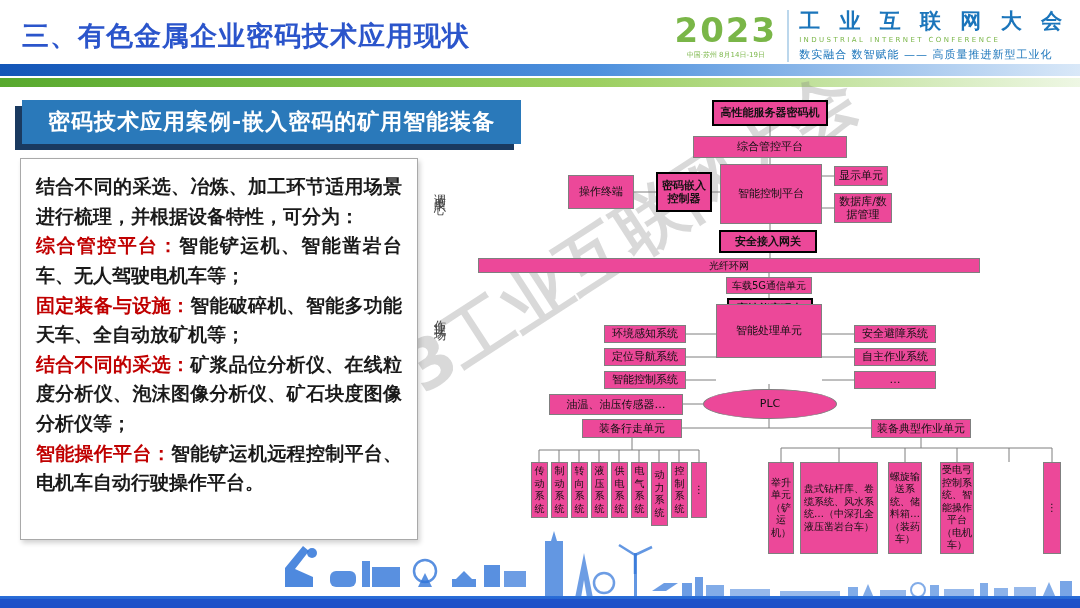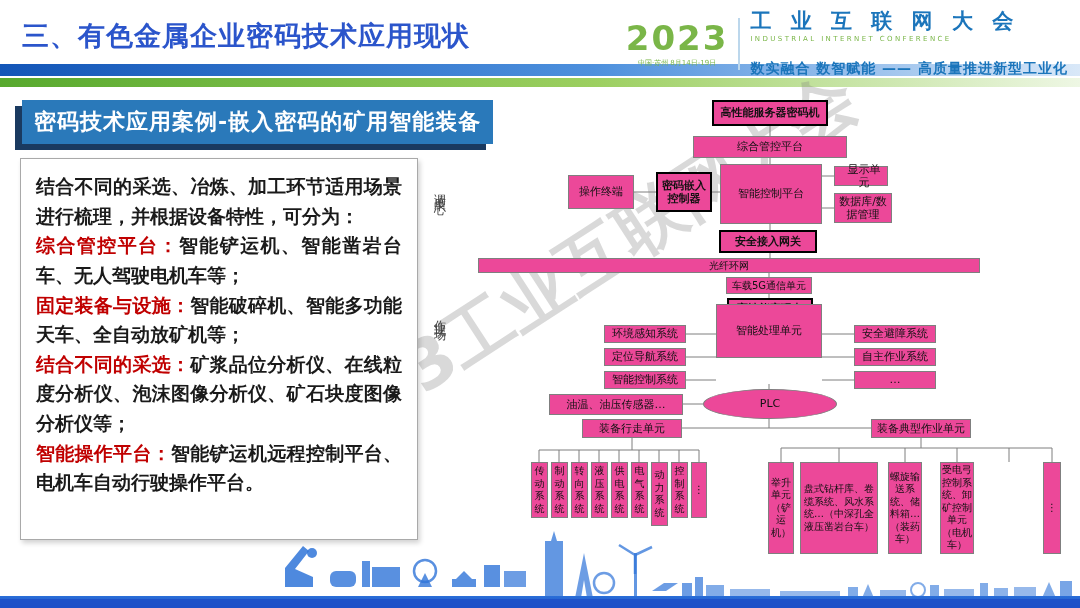--- a/index.html
+++ b/index.html
@@ -23,24 +23,24 @@
   }
   
   .logo { position:absolute; right:12px; top:10px; display:flex; align-items:center; gap:10px; }
   .logo-left { text-align:center; }
   .logo-year { font-size:34px; font-weight:700; color:#7ab648; letter-spacing:2px; line-height:1; }
   .logo-venue { font-size:7px; color:#7ab648; margin-top:3px; white-space:nowrap; }
   .logo-divider { width:2px; height:52px; background:#bcd7ec; }
   .logo-right { text-align:left; }
   .logo-cn { font-size:21px; font-weight:700; color:#1b75bb; letter-spacing:6px; line-height:1.1; white-space:nowrap; }
   .logo-en { font-size:7px; color:#7ab648; letter-spacing:2.4px; margin-top:2px; white-space:nowrap; }
-  .logo-slogan { font-size:14px; font-weight:700; color:#1b75bb; letter-spacing:1px; margin-top:17px; white-space:nowrap; }
+  .logo-slogan { font-size:11px; font-weight:400; color:#1b75bb; letter-spacing:1px; margin-top:3px; white-space:nowrap; }
   
   .badge {
-    position:absolute; left:22px; top:100px; height:44px; padding:0 12px;
+    position:absolute; left:22px; top:100px; height:44px; padding:0 26px;
     background:#2a79ba; display:flex; align-items:center;
     box-shadow:-7px 6px 0 #1a3a60;
   }
   .badge span { color:#ffffff; font-size:22px; font-weight:700; letter-spacing:1px; }
   
   .panel {
     position:absolute; left:20px; top:158px; width:398px; height:382px;
     background:#fff; border:1px solid #a9a9a9; box-shadow:2px 3px 5px rgba(0,0,0,.18);
     padding:13px 15px 10px 15px; z-index:3;
   }
@@ -153,21 +153,21 @@
         <path d="M1009 448 V462"></path>
         <path d="M1052 448 V462"></path>
     </g>
   </svg>
 
   <div class="dbox bold" style="left:712px; top:100px; width:116px; height:26px;">高性能服务器密码机</div>
   <div class="dbox" style="left:693px; top:136px; width:154px; height:22px;">综合管控平台</div>
   <div class="dbox" style="left:720px; top:164px; width:102px; height:60px;">智能控制平台</div>
   <div class="dbox" style="left:568px; top:175px; width:66px; height:34px;">操作终端</div>
   <div class="dbox bold" style="left:656px; top:172px; width:56px; height:40px;">密码嵌入控制器</div>
-  <div class="dbox" style="left:834px; top:166px; width:54px; height:20px;padding-left:8px;">显示单元</div>
+  <div class="dbox" style="left:834px; top:166px; width:54px; height:20px;">显示单元</div>
   <div class="dbox" style="left:834px; top:193px; width:58px; height:30px;">数据库/数据管理</div>
   <div class="dbox bold" style="left:719px; top:230px; width:98px; height:23px;">安全接入网关</div>
   <div class="dbox small" style="left:478px; top:258px; width:502px; height:15px;">光纤环网</div>
   <div class="dbox small" style="left:726px; top:277px; width:86px; height:17px;">车载5G通信单元</div>
   <div class="dbox bold" style="left:727px; top:298px; width:86px; height:22px;">高性能密码卡</div>
   <div class="dbox" style="left:604px; top:325px; width:82px; height:18px;">环境感知系统</div>
   <div class="dbox" style="left:604px; top:348px; width:82px; height:18px;">定位导航系统</div>
   <div class="dbox" style="left:604px; top:371px; width:82px; height:18px;font-family:Liberation Serif, serif;">智能控制系统</div>
   <div class="dbox" style="left:716px; top:304px; width:106px; height:54px;">智能处理单元</div>
   <div class="dbox" style="left:854px; top:325px; width:82px; height:18px;">安全避障系统</div>
@@ -184,21 +184,21 @@
   <div class="dbox vtext" style="left:591px; top:462px; width:17px; height:56px;">液压系统</div>
   <div class="dbox vtext" style="left:611px; top:462px; width:17px; height:56px;">供电系统</div>
   <div class="dbox vtext" style="left:631px; top:462px; width:17px; height:56px;">电气系统</div>
   <div class="dbox vtext" style="left:651px; top:462px; width:17px; height:64px;">动力系统</div>
   <div class="dbox vtext" style="left:671px; top:462px; width:17px; height:56px;">控制系统</div>
   <div class="dbox vtext" style="left:691px; top:462px; width:16px; height:56px;">⋮</div>
 
   <div class="dbox vtext" style="left:768px; top:462px; width:26px; height:92px;">举升单元（铲运机）</div>
   <div class="dbox vtext" style="left:800px; top:462px; width:78px; height:92px;">盘式钻杆库、卷缆系统、风水系统…（中深孔全液压凿岩台车）</div>
   <div class="dbox vtext" style="left:888px; top:462px; width:34px; height:92px;">螺旋输送系统、储料箱…（装药车）</div>
-  <div class="dbox vtext" style="left:940px; top:462px; width:34px; height:92px;">受电弓控制系统、卸矿控制单元（电机车）</div>
+  <div class="dbox vtext" style="left:940px; top:462px; width:34px; height:92px;">受电弓控制系统、智能操作平台（电机车）</div>
   <div class="dbox vtext" style="left:1043px; top:462px; width:18px; height:92px;">⋮</div>
 
   <svg class="skyline" viewBox="0 0 1080 95">
     <defs>
       <linearGradient id="band" x1="0" y1="0" x2="0" y2="1">
         <stop offset="0" stop-color="#2a6fd8"></stop>
           <stop offset="1" stop-color="#1e50c8"></stop>
       </linearGradient>
     </defs>
     <g fill="#2f74d8">

